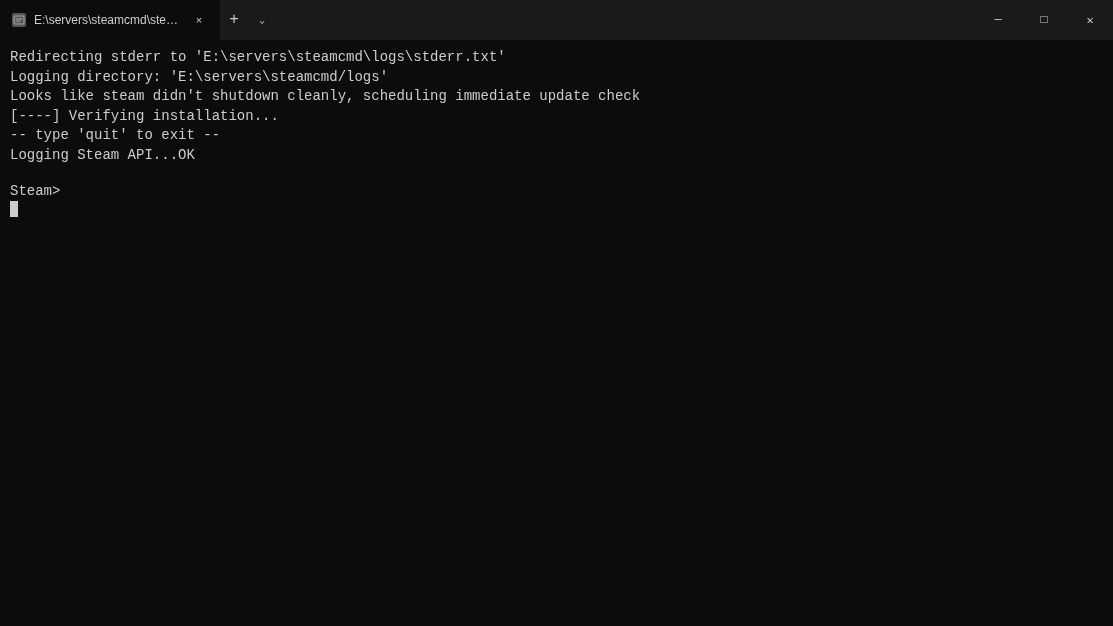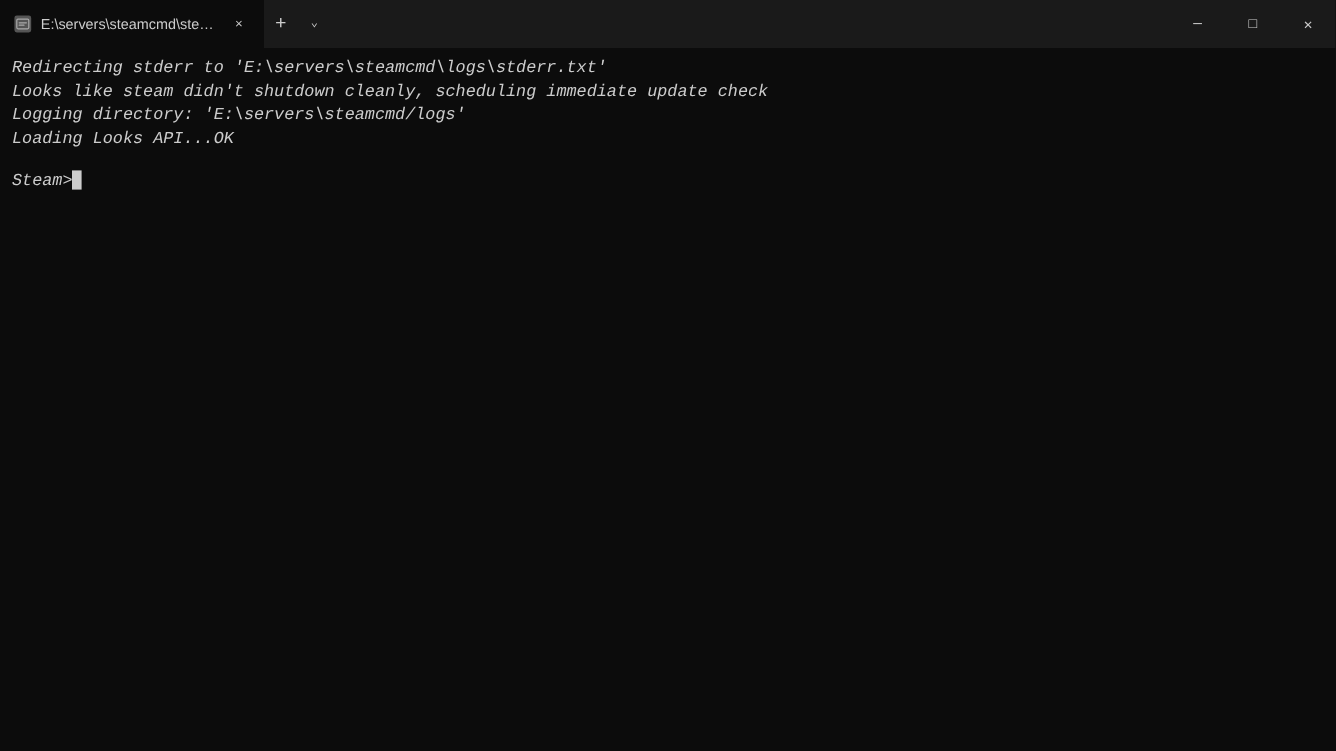--- a/index.html
+++ b/index.html
@@ -139,27 +139,27 @@
       font-family: 'Consolas', 'Courier New', monospace;
       font-size: 14px;
       line-height: 1.4;
       padding: 8px 10px;
       overflow: hidden;
     }
 
     .terminal-line {
       white-space: pre;
       color: #cccccc;
-      font-style: italic;
     }
 
     .terminal-prompt {
       display: flex;
       align-items: flex-start;
       margin-top: 16px;
+      flex-direction: column;
     }
 
     .cursor {
       display: inline-block;
       width: 8px;
       height: 16px;
       background: #cccccc;
       animation: blink 1s step-end infinite;
     }
 
@@ -198,23 +198,25 @@
       </div>
       <div class="win-btn close">
         <span>✕</span>
       </div>
     </div>
   </div>
 
   <div class="terminal-body">
     <div>
     <div class="terminal-line">Redirecting stderr to 'E:\servers\steamcmd\logs\stderr.txt'</div>
+        <div class="terminal-line">Logging directory: 'E:\servers\steamcmd/logs'</div>
         <div class="terminal-line">Looks like steam didn't shutdown cleanly, scheduling immediate update check</div>
-        <div class="terminal-line">Logging directory: 'E:\servers\steamcmd/logs'</div>
-        <div class="terminal-line">Loading Looks API...OK</div>
+        <div class="terminal-line">[----] Verifying installation...</div>
+        <div class="terminal-line">-- type 'quit' to exit --</div>
+        <div class="terminal-line">Logging Steam API...OK</div>
       </div>
 
     <div class="terminal-prompt">
       <span class="terminal-line">Steam&gt;</span>
       <span class="cursor"></span>
     </div>
   </div>
 </div>
 
 </body></html>

